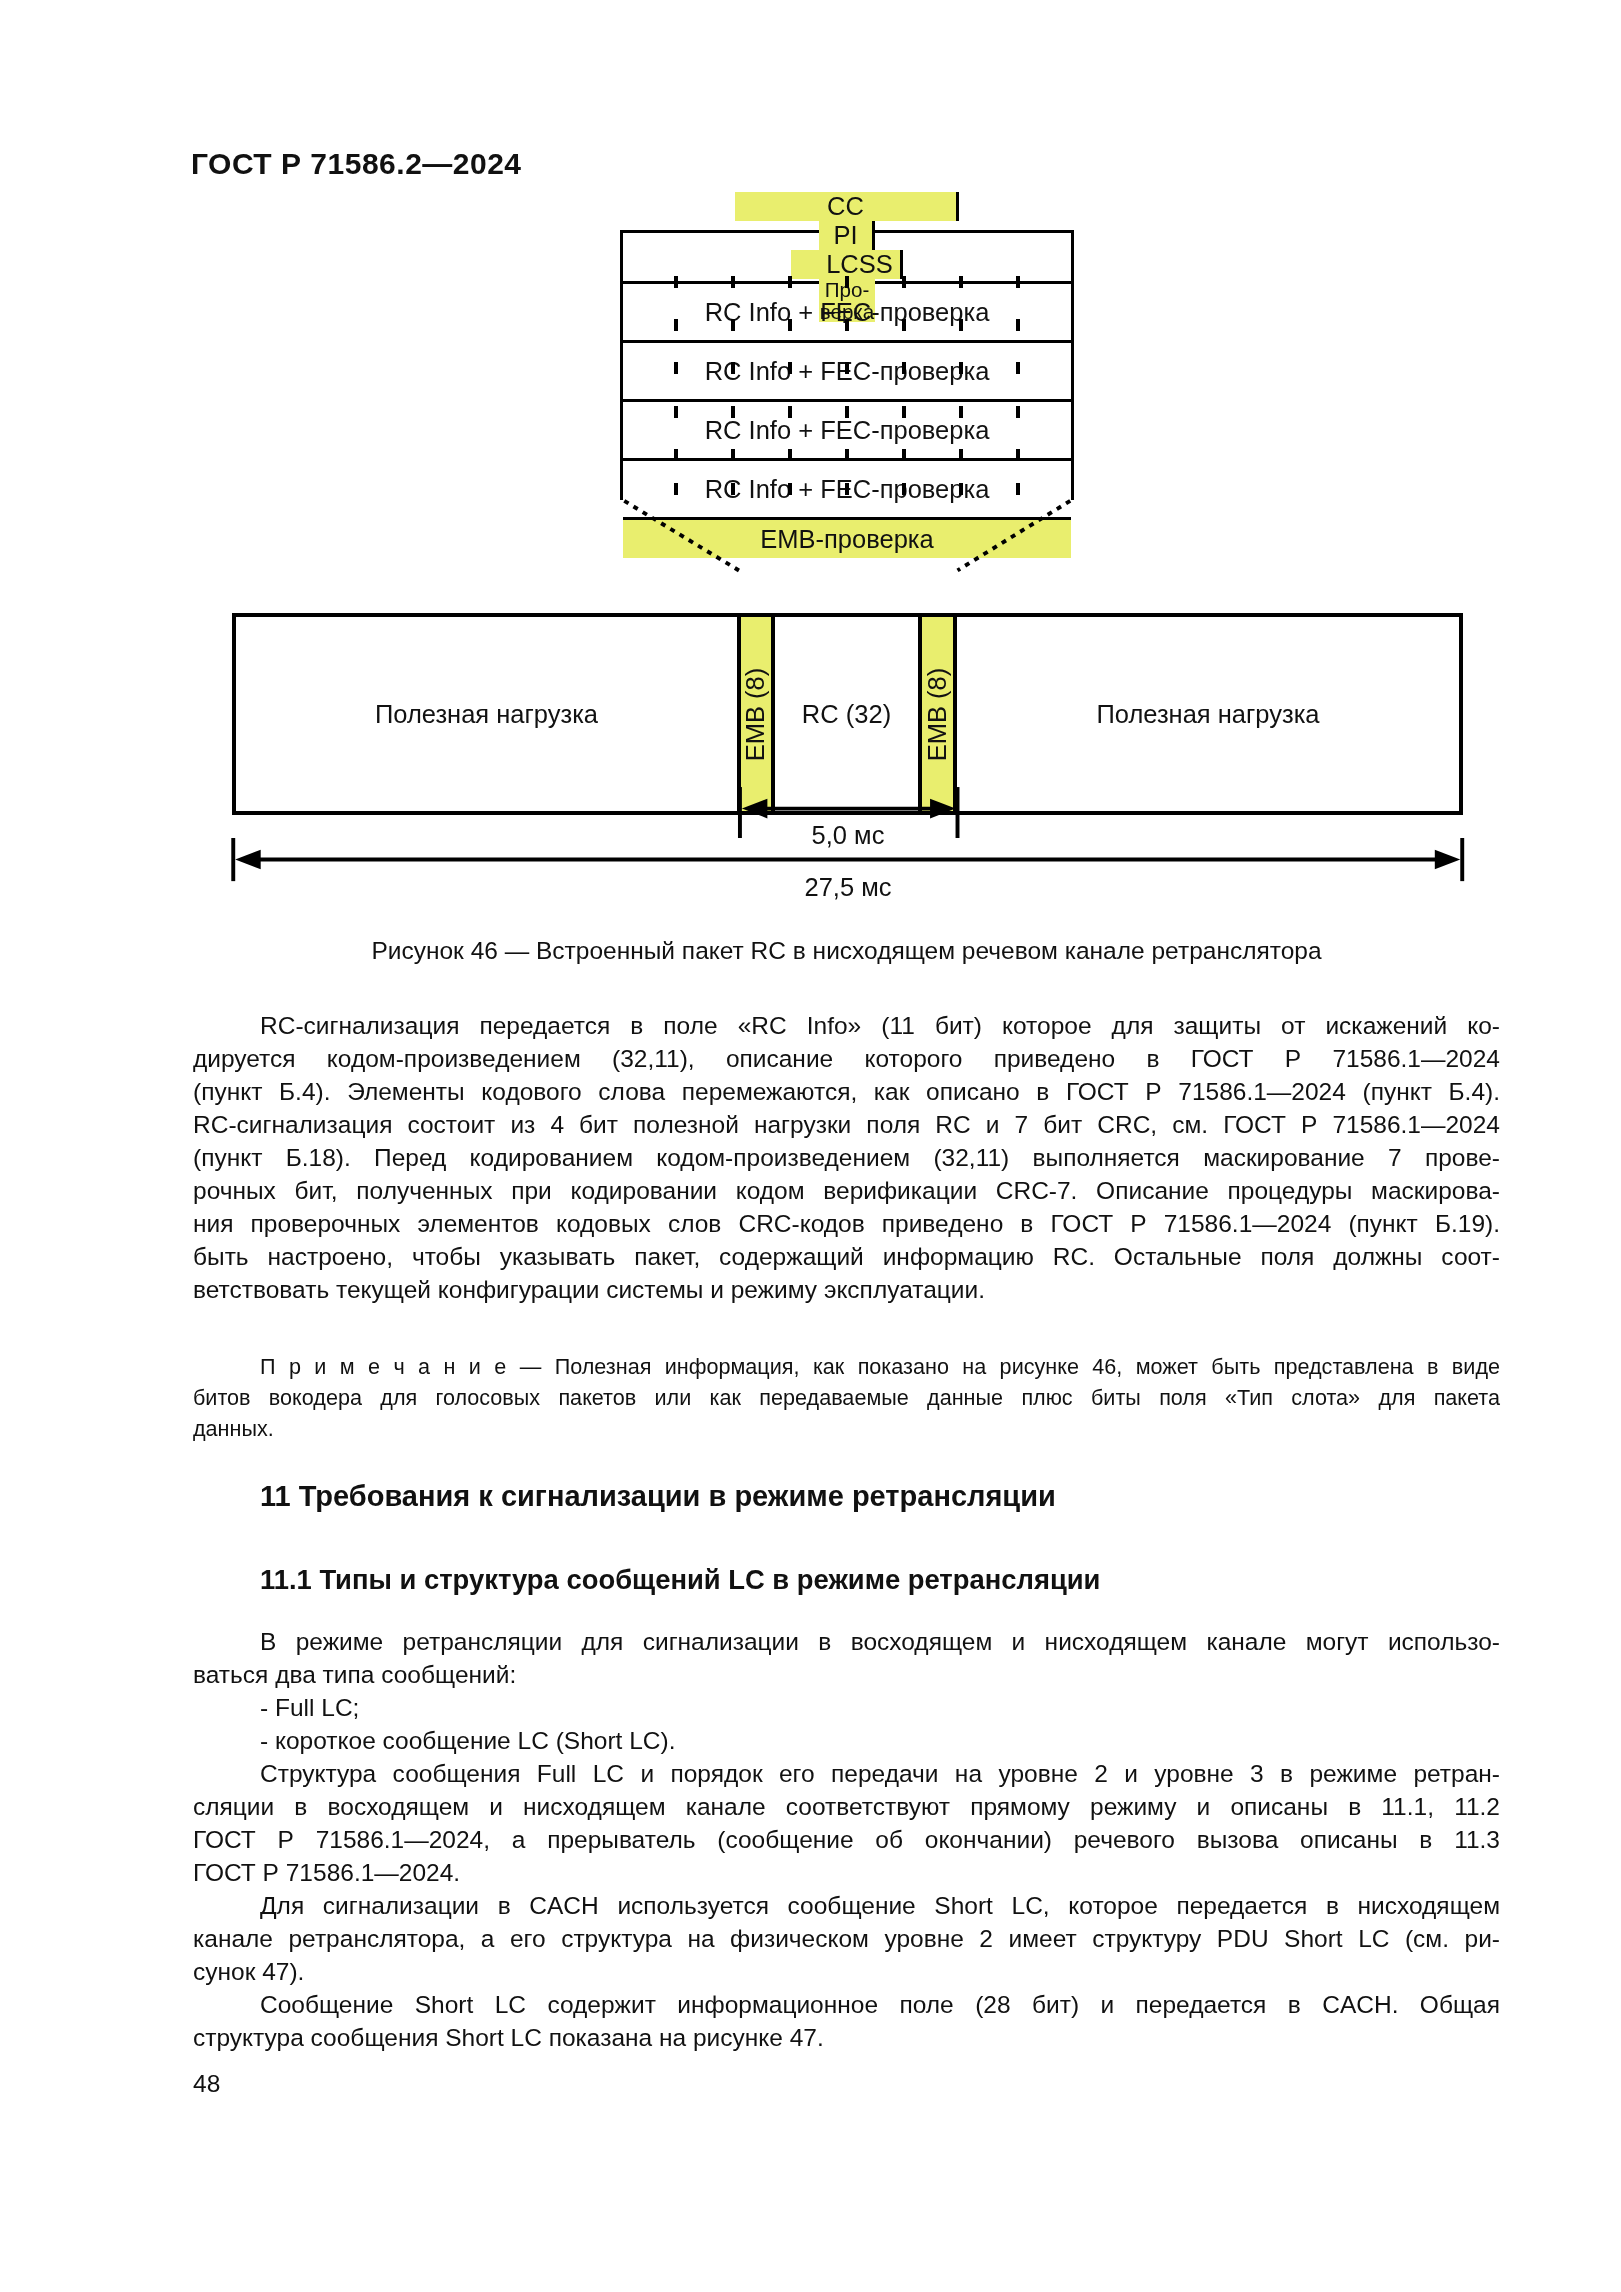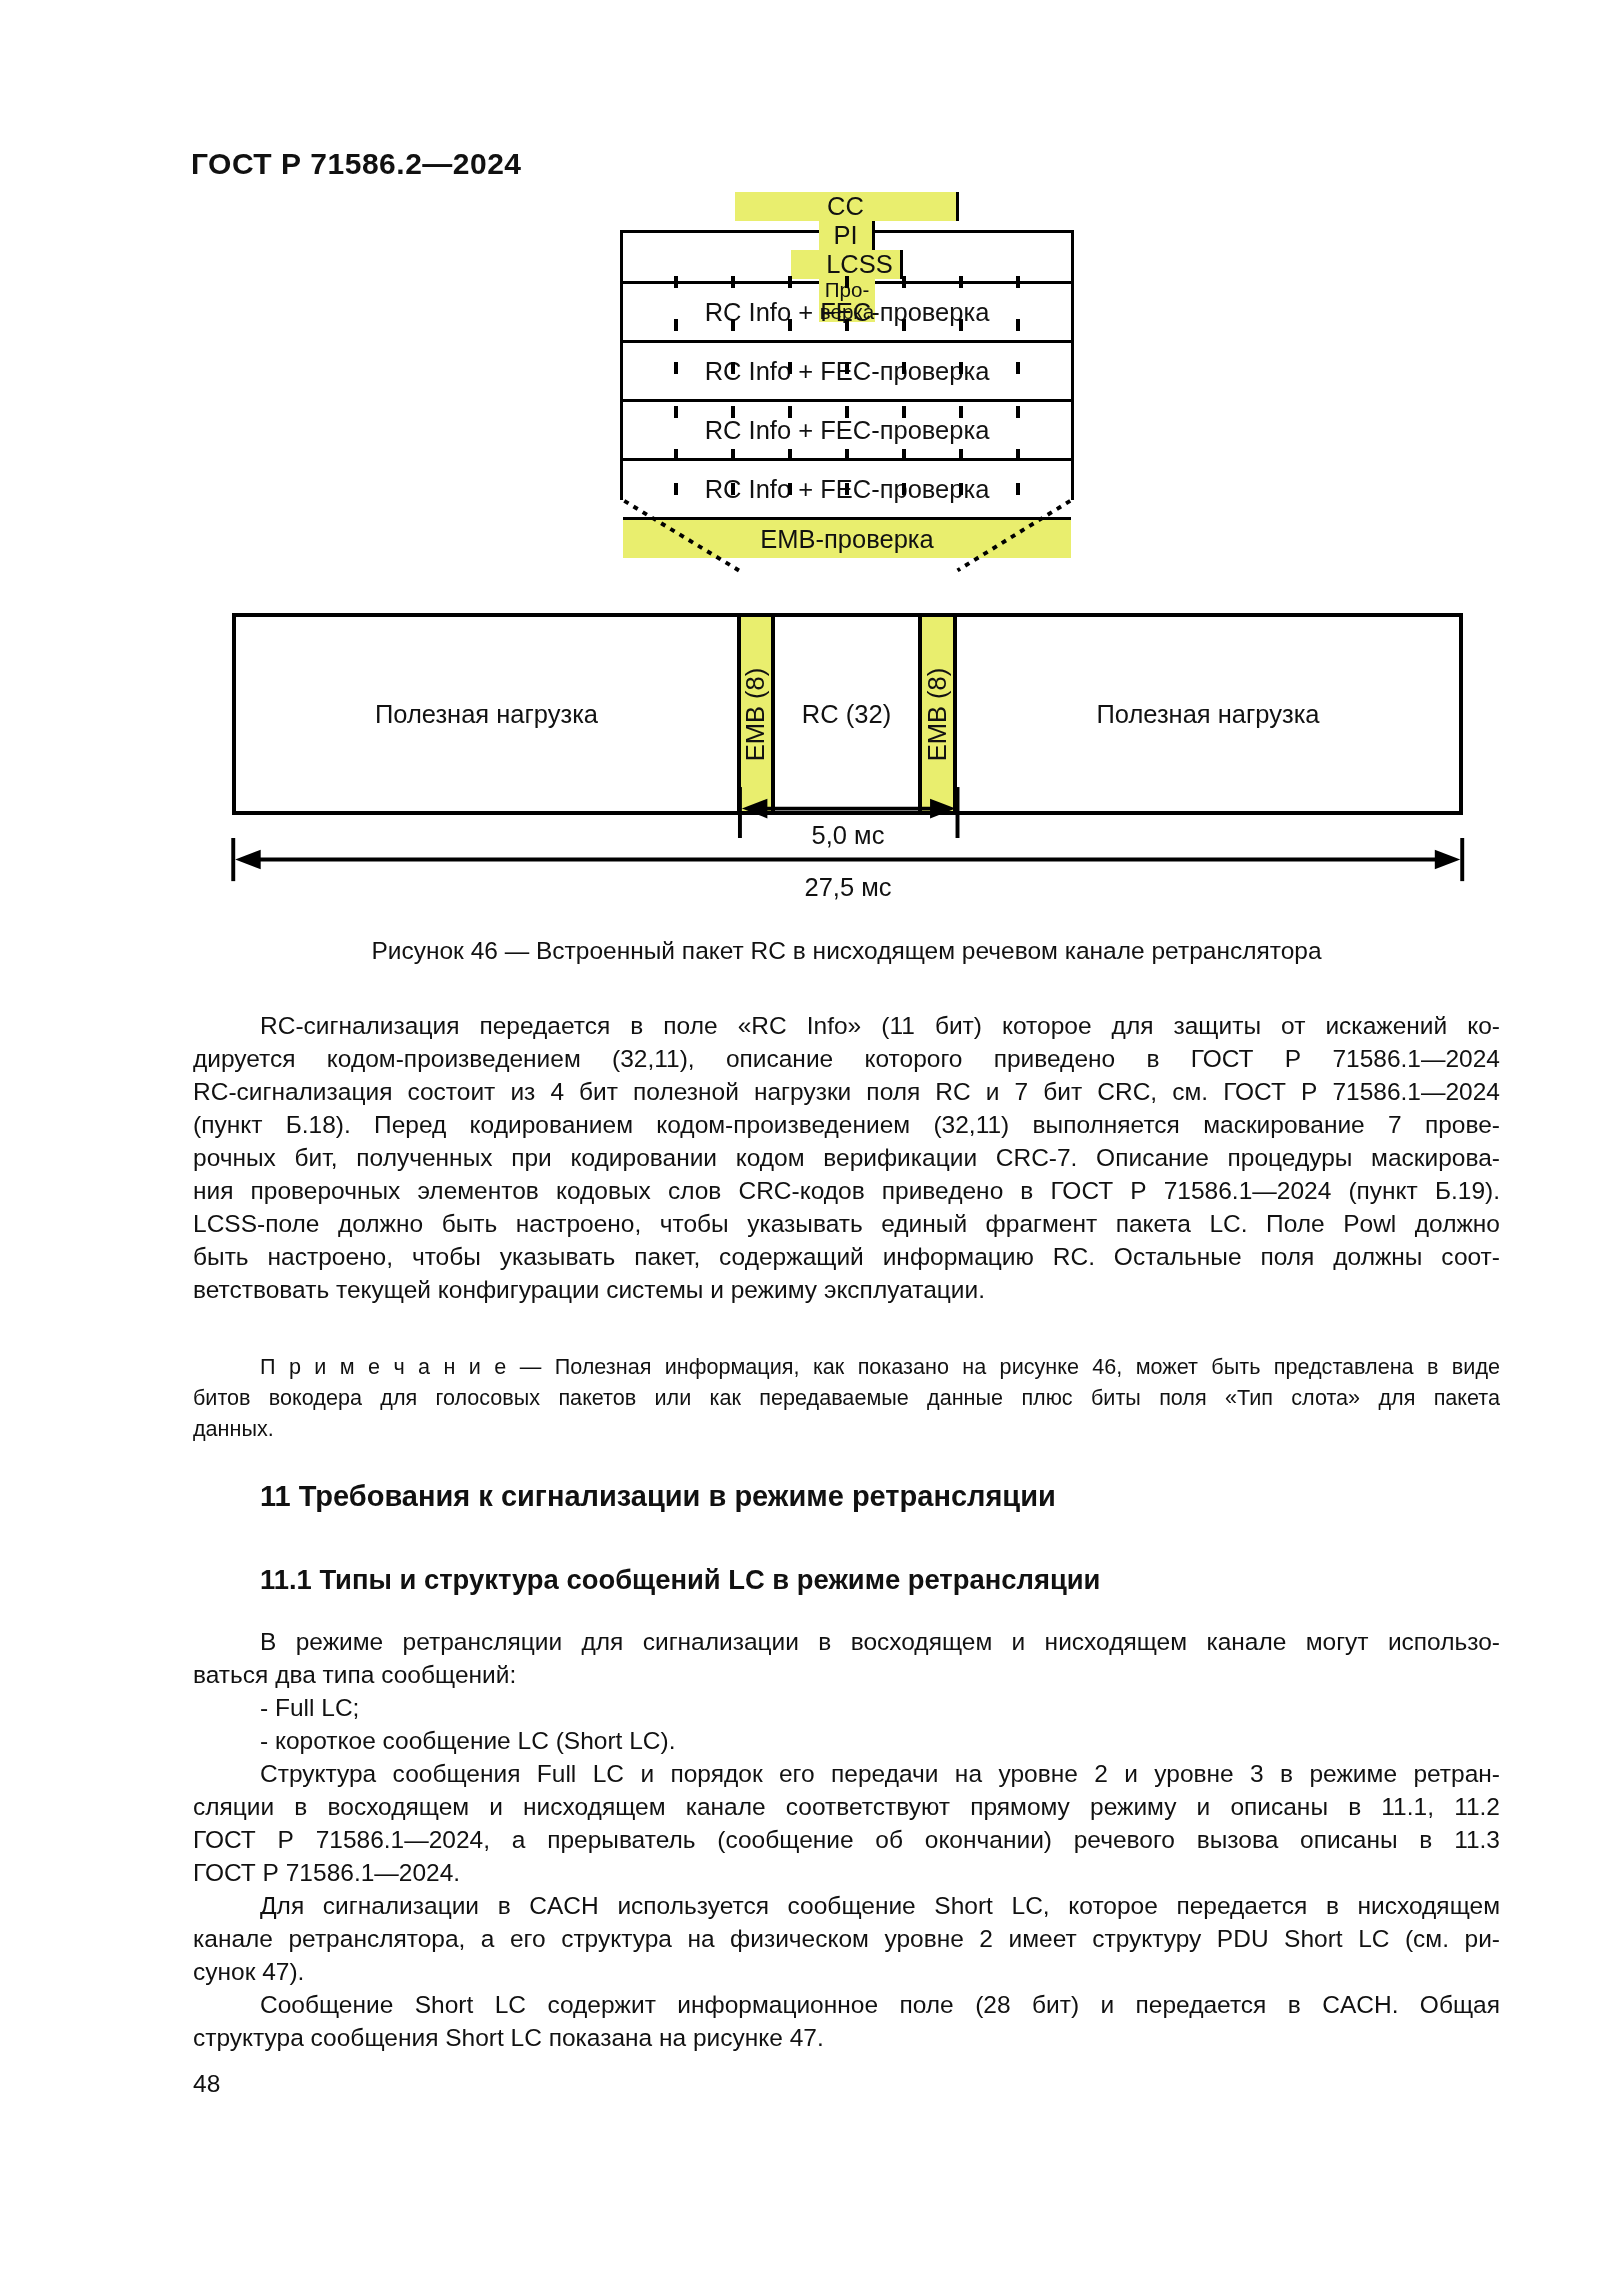--- a/index.html
+++ b/index.html
@@ -114,25 +114,25 @@
   <polygon points="1490,877 1464,867 1464,887" fill="#000"></polygon>
 </svg>
 
 <div class="abs" id="dim-inner">5,0 мс</div>
 <div class="abs" id="dim-outer">27,5 мс</div>
 <div class="abs" id="fig-caption">Рисунок 46 — Встроенный пакет RC в нисходящем речевом канале ретранслятора</div>
 
 <div class="abs textcol" style="top:997px">
   <div class="j ind">RC-сигнализация передается в поле «RC Info» (11 бит) которое для защиты от искажений ко-</div>
   <div class="j">дируется кодом-произведением (32,11), описание которого приведено в ГОСТ Р 71586.1—2024</div>
+  <div class="j">(пункт Б.4). Элементы кодового слова перемежаются, как описано в ГОСТ Р 71586.1—2024 (пункт Б.4).</div>
   <div class="j">RC-сигнализация состоит из 4 бит полезной нагрузки поля RC и 7 бит CRC, см. ГОСТ Р 71586.1—2024</div>
   <div class="j">(пункт Б.18). Перед кодированием кодом-произведением (32,11) выполняется маскирование 7 прове-</div>
   <div class="j">рочных бит, полученных при кодировании кодом верификации CRC-7. Описание процедуры маскирова-</div>
   <div class="j">ния проверочных элементов кодовых слов CRC-кодов приведено в ГОСТ Р 71586.1—2024 (пункт Б.19).</div>
-  <div class="j">LCSS-поле должно быть настроено, чтобы указывать единый фрагмент пакета LC. Поле Powl должно</div>
   <div class="j">быть настроено, чтобы указывать пакет, содержащий информацию RC. Остальные поля должны соот-</div>
   <div class="l">ветствовать текущей конфигурации системы и режиму эксплуатации.</div>
 </div>
 
 <div class="abs textcol" id="note-block" style="top:1339px">
   <div class="j ind">П р и м е ч а н и е — Полезная информация, как показано на рисунке 46, может быть представлена в виде</div>
   <div class="j">битов вокодера для голосовых пакетов или как передаваемые данные плюс биты поля «Тип слота» для пакета</div>
   <div class="l">данных.</div>
 </div>
 

